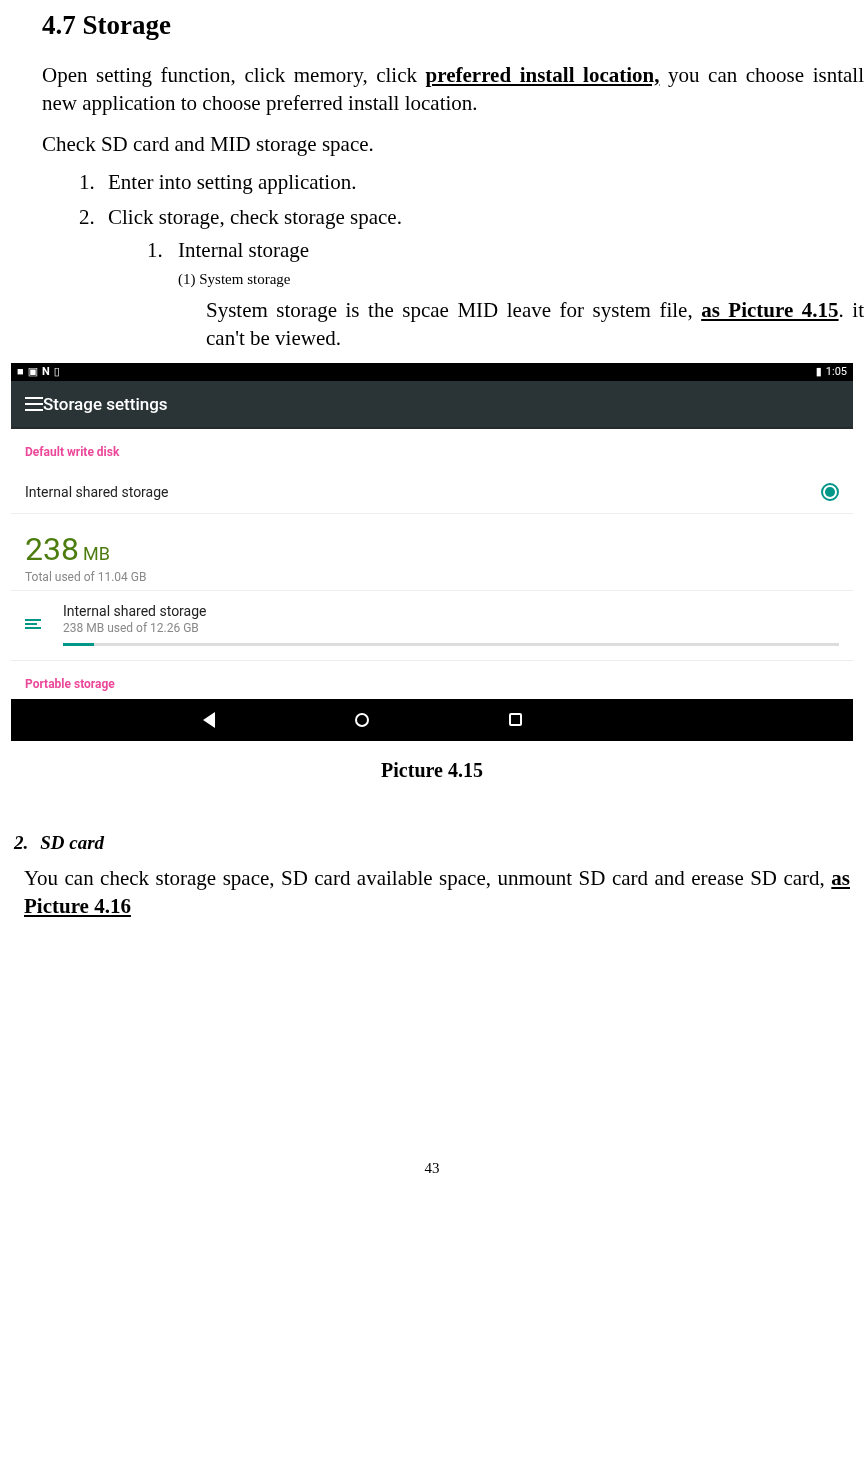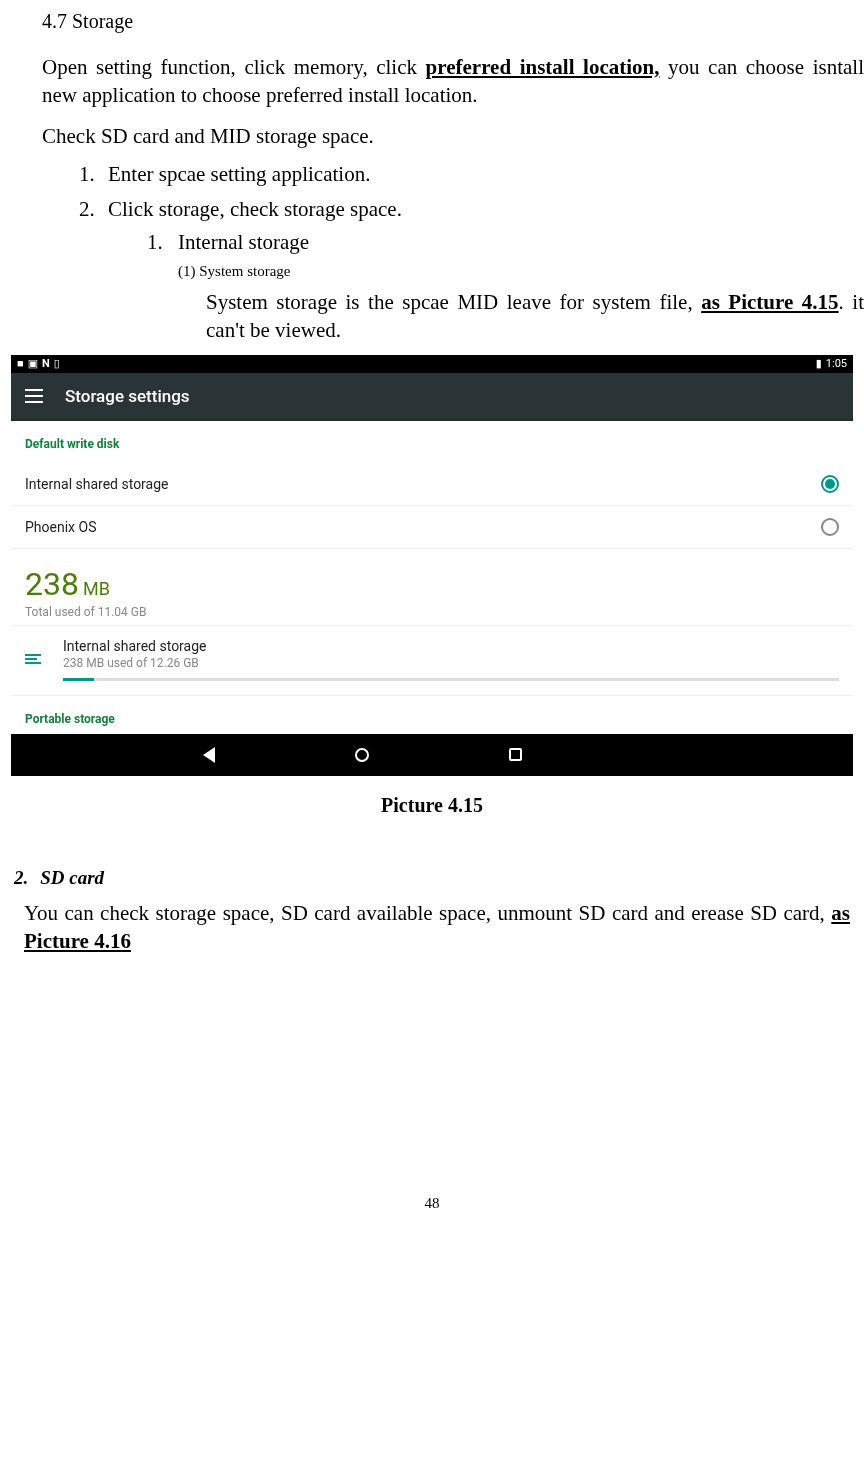--- a/index.html
+++ b/index.html
@@ -7,22 +7,22 @@
     font-family: "Times New Roman", Times, serif;
     background: #fff;
     width: 864px;
     margin: 0 auto;
     color: #000;
   }
   .page {
     padding: 0 0 40px 0;
   }
   .section-title {
-    font-size: 20px;
-    font-weight: normal;
+    font-size: 27px;
+    font-weight: bold;
     margin: 10px 12px 20px 42px;
   }
   .para {
     font-size: 21px;
     margin: 0 0 12px 42px;
     text-align: justify;
     line-height: 1.35;
   }
   .para.open { margin-top: 18px; }
   .bold { font-weight: bold; text-decoration: underline; }
@@ -69,36 +69,35 @@
   }
   .status-left { display: flex; gap: 4px; align-items: center; }
   .status-right { display: flex; gap: 4px; align-items: center; }
   .app-bar {
     background: #2a3436;
     color: #fff;
     height: 48px;
     display: flex;
     align-items: center;
     padding: 0 14px;
-    gap: 22px;
     border-bottom: 2px solid #232b2d;
   }
   .hamburger {
     width: 18px; height: 14px;
     display: flex; flex-direction: column; justify-content: space-between;
   }
   .hamburger span {
     display: block; height: 2px; background: #fff;
   }
   .app-title {
     font-size: 17px; font-weight: 500;
   }
   .content-area { background: #fff; }
   .section-label {
-    color: #15803d;
+    color: #ec4899;
     font-size: 12px;
     font-weight: 700;
     padding: 16px 14px 12px 14px;
   }
   .row {
     display: flex;
     align-items: center;
     justify-content: space-between;
     padding: 12px 14px;
     border-bottom: 1px solid #eee;
@@ -206,21 +205,21 @@
     <span>4.7</span> <span>Storage</span>
   </h2>
 
   <p class="para open">
     <span>Open setting function, click memory, click </span><span class="bold">preferred install location,</span><span> you can choose isntall new application to choose preferred install location.</span>
   </p>
 
   <p class="para">Check SD card and MID storage space.</p>
 
   <ol class="list1">
-    <li>Enter spcae setting application.</li>
+    <li>Enter into setting application.</li>
     <li>
       <span>Click storage, check storage space.</span>
       <ol class="list2">
         <li>
           <span>Internal storage</span>
           <p class="sub-p">(1) System storage</p>
           <p class="sub-p2">
             <span>System storage is the spcae MID leave for system file, </span><span class="bold">as Picture 4.15</span><span>. it can't be viewed.</span>
           </p>
         </li>
@@ -254,24 +253,20 @@
 
     <div class="content-area">
 
       <div class="section-label">Default write disk</div>
 
       <div class="row">
         <span>Internal shared storage</span>
         <span class="radio selected"></span>
       </div>
 
-      <div class="row">
-        <span>Phoenix OS</span>
-        <span class="radio"></span>
-      </div>
 
 
       <div class="usage-block">
         <div class="big-num">
           <span>238</span><span class="unit">MB</span>
         </div>
         <div class="usage-sub">Total used of 11.04 GB</div>
       </div>
 
       <div class="storage-item">
@@ -311,14 +306,14 @@
 
   <div class="sd-section">
     <div class="sd-line1">
       <span class="sd-num">2.</span><span class="sd-title">SD card</span>
     </div>
     <p class="sd-para">
       <span>You can check storage space, SD card available space, unmount SD card and erease SD card, </span><span class="bold">as Picture 4.16</span>
     </p>
   </div>
 
-  <div class="page-num">48</div>
+  <div class="page-num">43</div>
 </div>
 
 </body></html>

